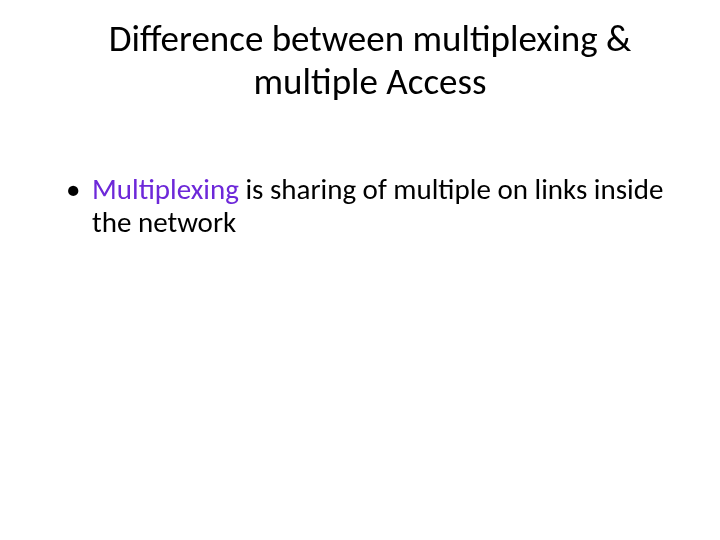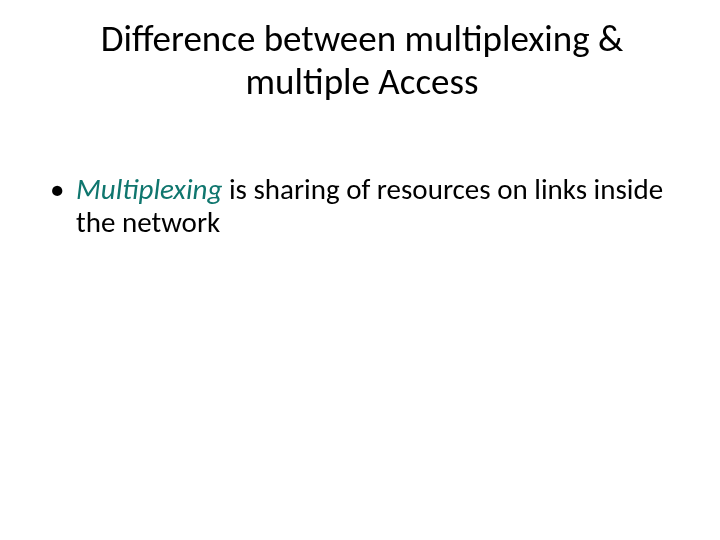--- a/index.html
+++ b/index.html
@@ -8,21 +8,21 @@
     width: 720px;
     height: 540px;
     background: #ffffff;
     font-family: Calibri, "Segoe UI", Arial, sans-serif;
     color: #000000;
   }
   .slide {
     width: 720px;
     height: 467px;
     box-sizing: border-box;
-    padding: 18px 40px 40px 44px;
+    padding: 18px 40px 40px 60px;
     position: relative;
   }
   .title {
     font-size: 37px;
     line-height: 1.15;
     text-align: center;
     font-weight: 400;
     margin: 0 auto 70px auto;
     letter-spacing: 0px;
   }
@@ -43,30 +43,30 @@
   }
   ul.bullets > li::before {
     content: "•";
     position: absolute;
     left: 6px;
     top: 0;
     font-size: 29px;
     line-height: 1.15;
     color: #000000;
   }
-  .term { color: #0f766e; font-style: italic; }
+  .term { color: #6d28d9; }
 </style>
 </head>
 <body>
 
 <div class="slide">
 
   <h1 class="title">Difference between multiplexing &amp; multiple Access</h1>
 
   <div class="body">
     <ul class="bullets">
       <li>
-        <span class="term">Multiplexing</span><span> is sharing of resources on links inside the network</span>
+        <span class="term">Multiplexing</span><span> is sharing of multiple on links inside the network</span>
       </li>
     </ul>
   </div>
 
 </div>
 
 </body></html>

